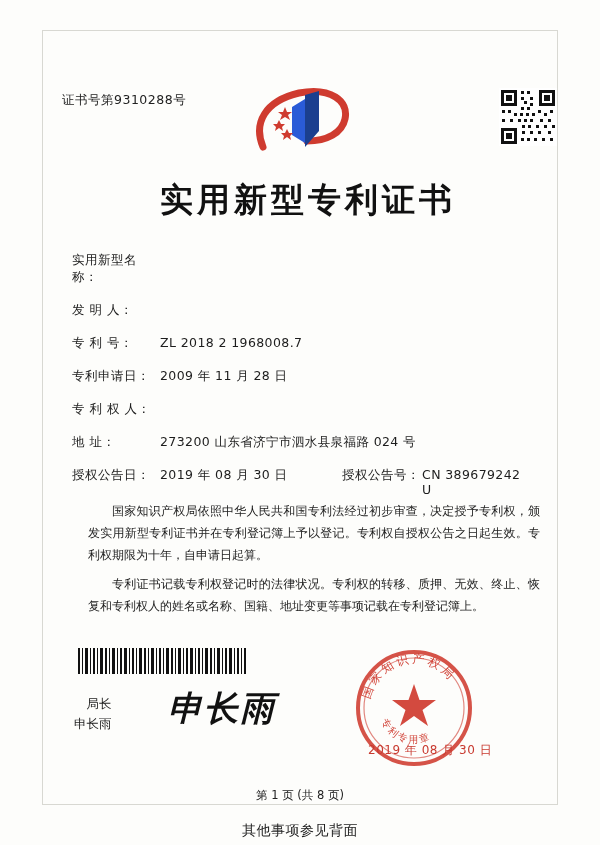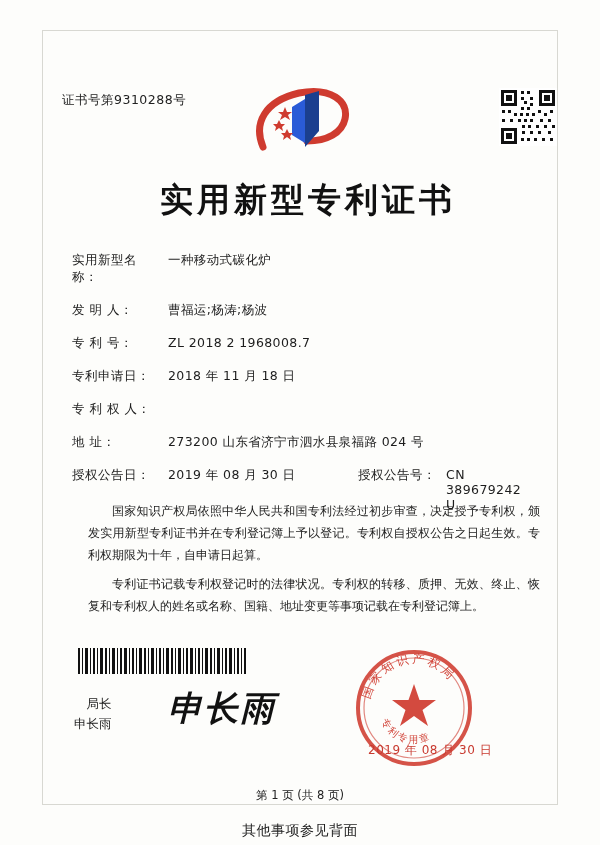--- a/index.html
+++ b/index.html
@@ -78,21 +78,20 @@
     left: 72px;
     top: 252px;
     width: 452px;
   }
   .row {
     display: flex;
     align-items: baseline;
     margin-bottom: 16px;
     font-size: 12.5px;
     color: #1d1d1d;
-    gap: 8px;
   }
   .row .label {
     flex: 0 0 auto;
     width: 88px;
     letter-spacing: 0.5px;
   }
   .row .value {
     flex: 1 1 auto;
     letter-spacing: 0.4px;
   }
@@ -277,33 +276,31 @@
         <rect x="51" y="50" width="3" height="3"></rect>
       </g>
     </svg>
   </div>
 
   <div class="title">实用新型专利证书</div>
 
   <div class="fields">
     <div class="row">
       <span class="label">实用新型名称：</span>
-      <span class="value">一种移动式碳化炉</span>
     </div>
     <div class="row">
       <span class="label">发 明 人：</span>
-      <span class="value">曹福运;杨涛;杨波</span>
     </div>
     <div class="row">
       <span class="label">专 利 号：</span>
       <span class="value">ZL 2018 2 1968008.7</span>
     </div>
     <div class="row">
       <span class="label">专利申请日：</span>
-      <span class="value">2018 年 11 月 18 日</span>
+      <span class="value">2009 年 11 月 28 日</span>
     </div>
     <div class="row">
       <span class="label">专 利 权 人：</span>
     </div>
     <div class="row">
       <span class="label">地 址：</span>
       <span class="value">273200 山东省济宁市泗水县泉福路 024 号</span>
     </div>
     <div class="row split">
       <span class="label">授权公告日：</span>

